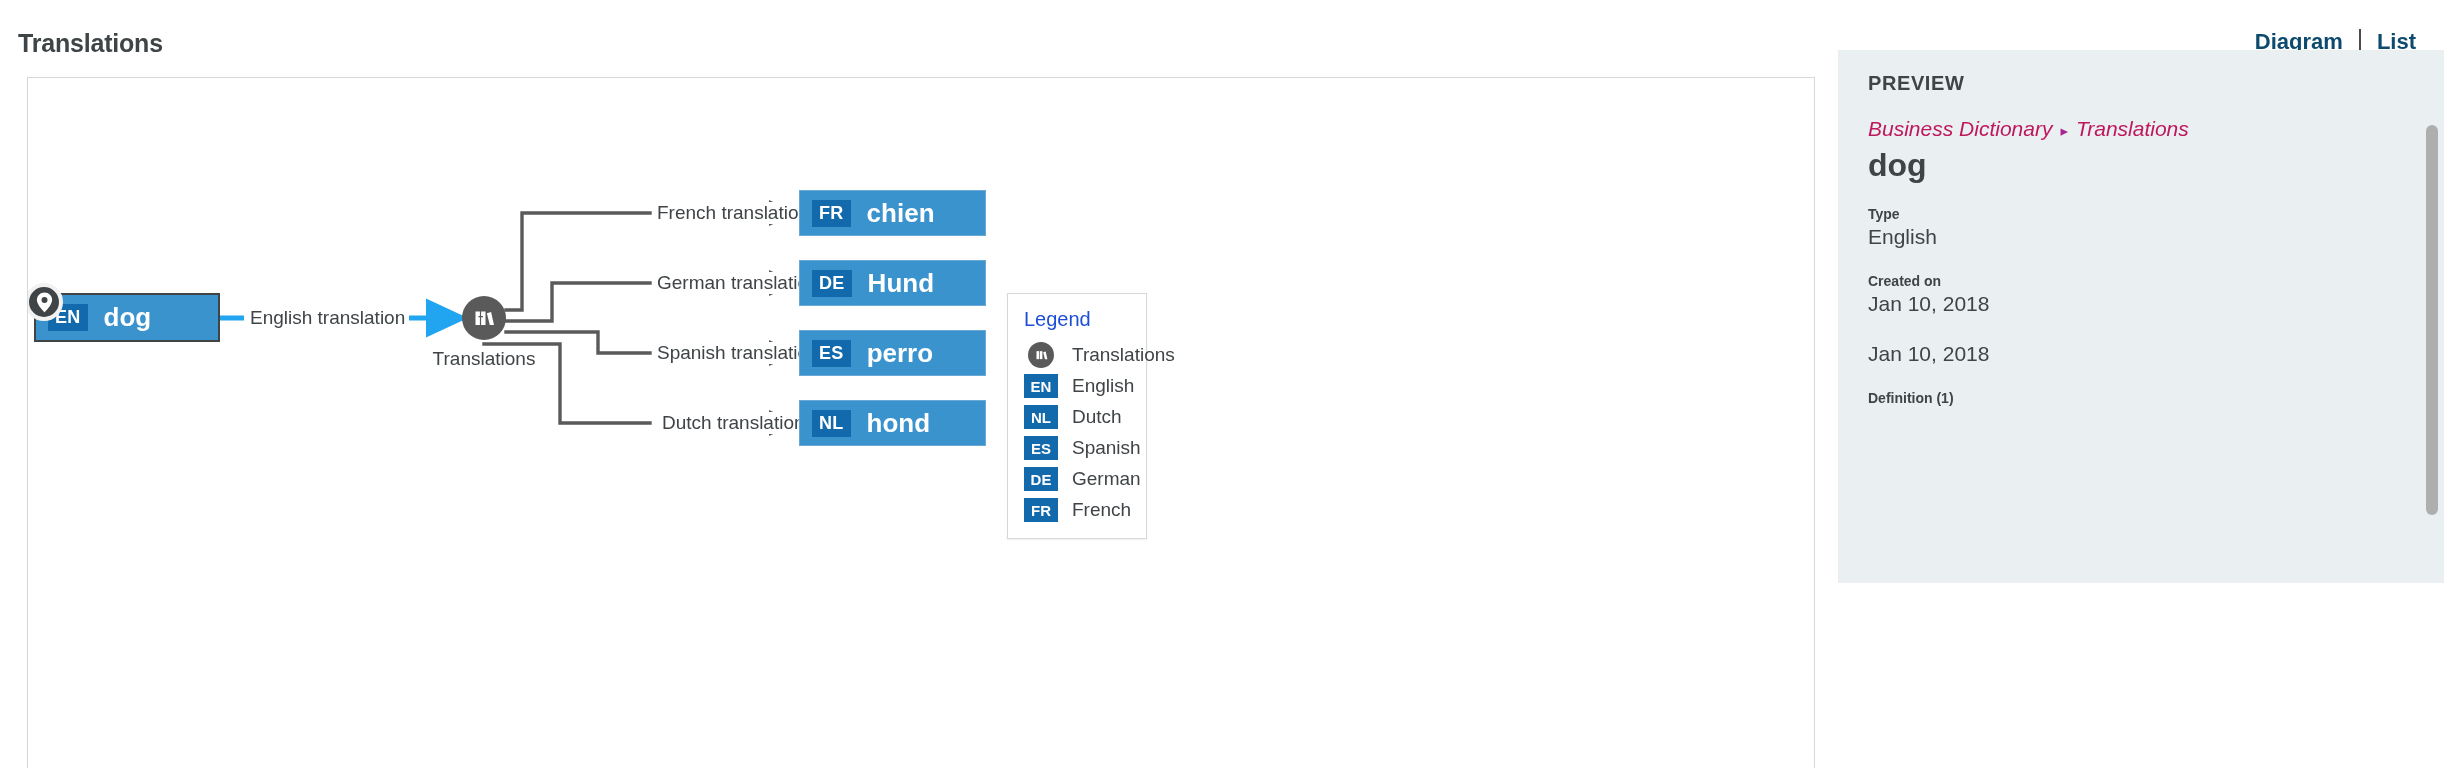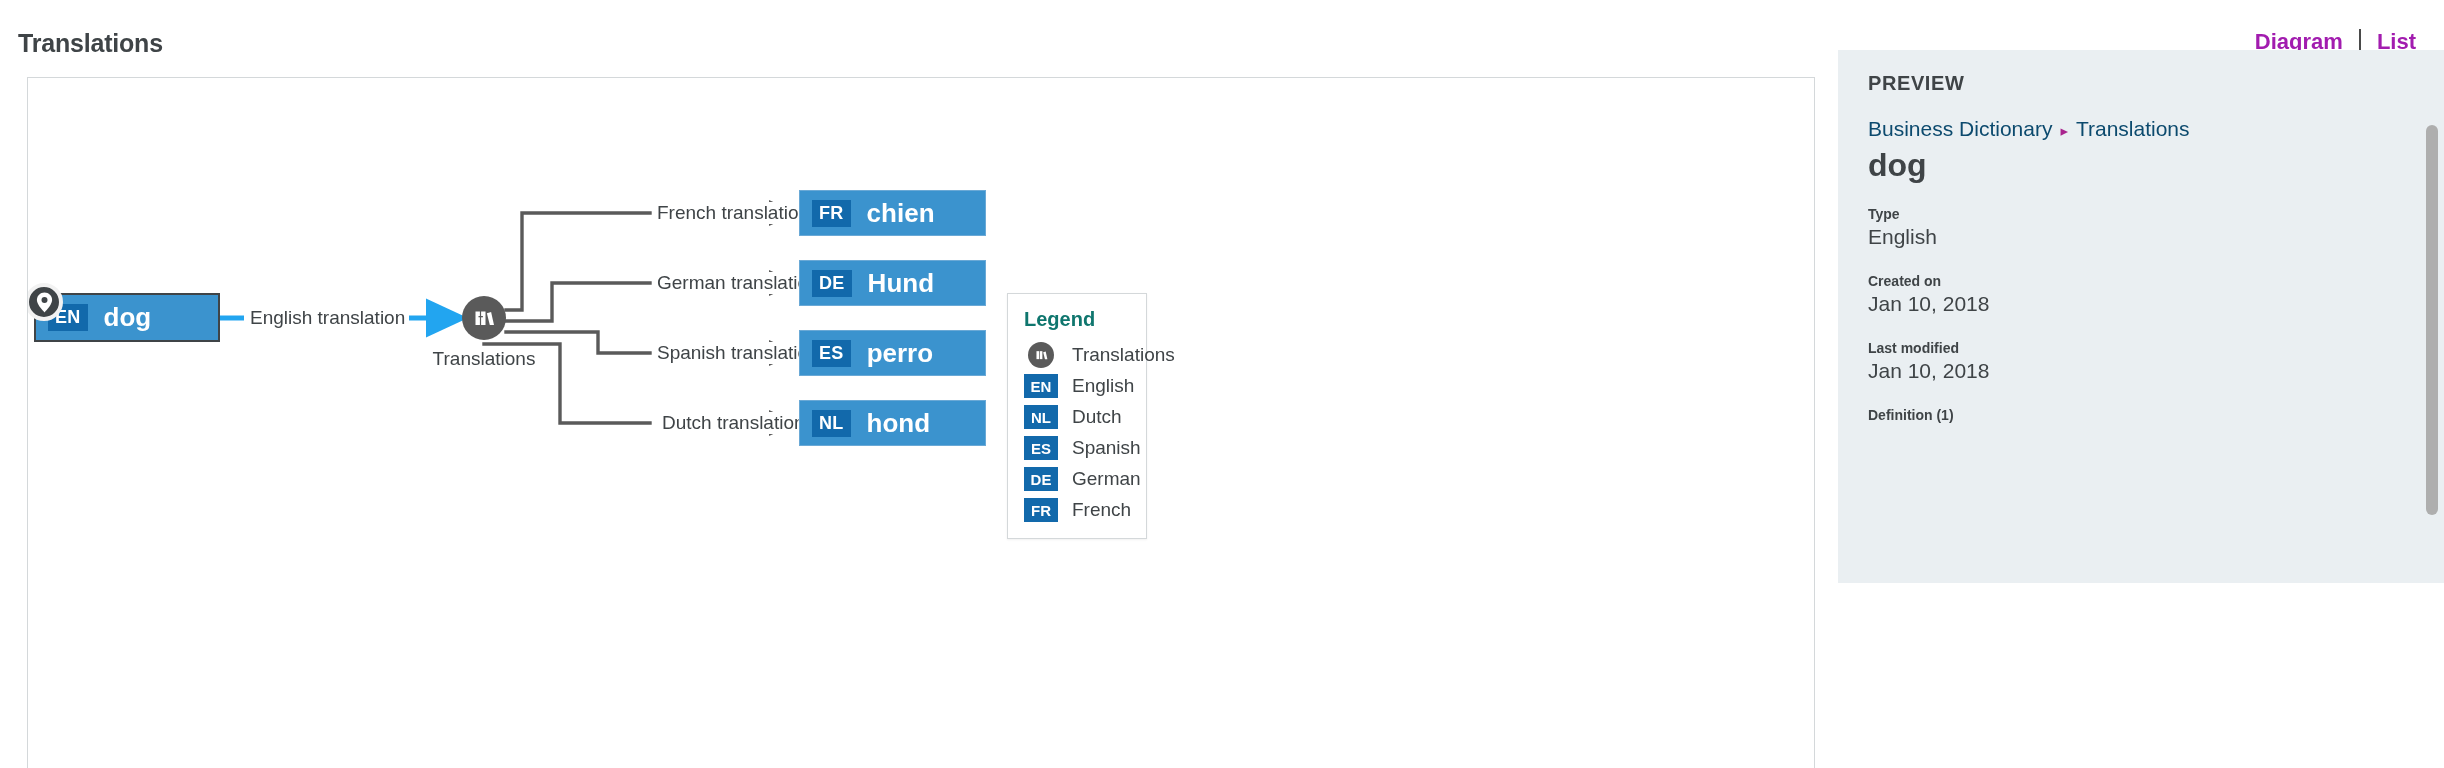--- a/index.html
+++ b/index.html
@@ -20,21 +20,21 @@
     background: #ffffff;
   }
   #page-title {
     position: absolute; left: 18px; top: 14px;
     font-size: 25px; font-weight: bold; color: #3f4447;
     letter-spacing: -0.2px;
   }
   #view-switch {
     position: absolute; right: 12px; top: 12px;
     display: flex; align-items: center; height: 30px;
-    font-size: 22px; font-weight: bold; color: #a21caf;
+    font-size: 22px; font-weight: bold; color: #0c4a6e;
   }
   #view-switch .vs-item { padding: 0 16px; cursor: pointer; }
   #view-switch .vs-sep {
     width: 2px; height: 26px; background: #4a4a4a;
   }
 
   
   #canvas-wrap {
     position: absolute; left: 27px; top: 62px;
     width: 1788px; height: 706px;
@@ -101,21 +101,21 @@
   #legend {
     position: absolute;
     left: 979px; top: 215px;
     width: 140px;
     background: #ffffff;
     border: 1px solid #d4d8da;
     padding: 14px 16px 16px 16px;
     box-shadow: 0 1px 2px rgba(0,0,0,0.06);
   }
   #legend .legend-title {
-    font-size: 20px; font-weight: bold; color: #0f766e;
+    font-size: 20px; font-weight: normal; color: #1d4ed8;
     margin-bottom: 12px;
   }
   #legend .legend-row {
     display: flex; align-items: center;
     margin-bottom: 7px; height: 24px;
   }
   #legend .legend-row:last-child { margin-bottom: 0; }
   #legend .lg-swatch {
     width: 34px; height: 24px;
     background: #1269ab; color: #ffffff;
@@ -141,21 +141,21 @@
   }
   #preview-inner { padding: 22px 30px 0 30px; }
   #preview-heading {
     font-size: 20px; font-weight: bold; color: #3f4447;
     letter-spacing: 0.6px;
   }
   #breadcrumb {
     margin-top: 22px; font-size: 21px; color: #a9248e;
     white-space: nowrap;
   }
-  #breadcrumb .crumb { color: #0c4a6e; cursor: pointer; }
+  #breadcrumb .crumb { color: #be185d; cursor: pointer; font-style: italic; }
   #breadcrumb .crumb-sep { margin: 0 8px; color: #a9248e; font-size: 15px; }
   #preview-term {
     margin-top: 6px;
     font-size: 32px; font-weight: bold; color: #3f4447;
   }
   .field { margin-top: 22px; }
   .field-label {
     font-size: 14px; font-weight: bold; color: #3f4447;
   }
   .field-value {
@@ -320,21 +320,20 @@
         <div class="field-value">English</div>
       </div>
 
 
       <div class="field">
         <div class="field-label">Created on</div>
         <div class="field-value">Jan 10, 2018</div>
       </div>
 
       <div class="field">
-        <div class="field-label">Last modified</div>
         <div class="field-value">Jan 10, 2018</div>
       </div>
 
       <div class="field">
         <div class="field-label">Definition (1)</div>
       </div>
     </div>
 
     <div id="pv-scroll-track"></div>
     <div id="pv-scroll-thumb"></div>

